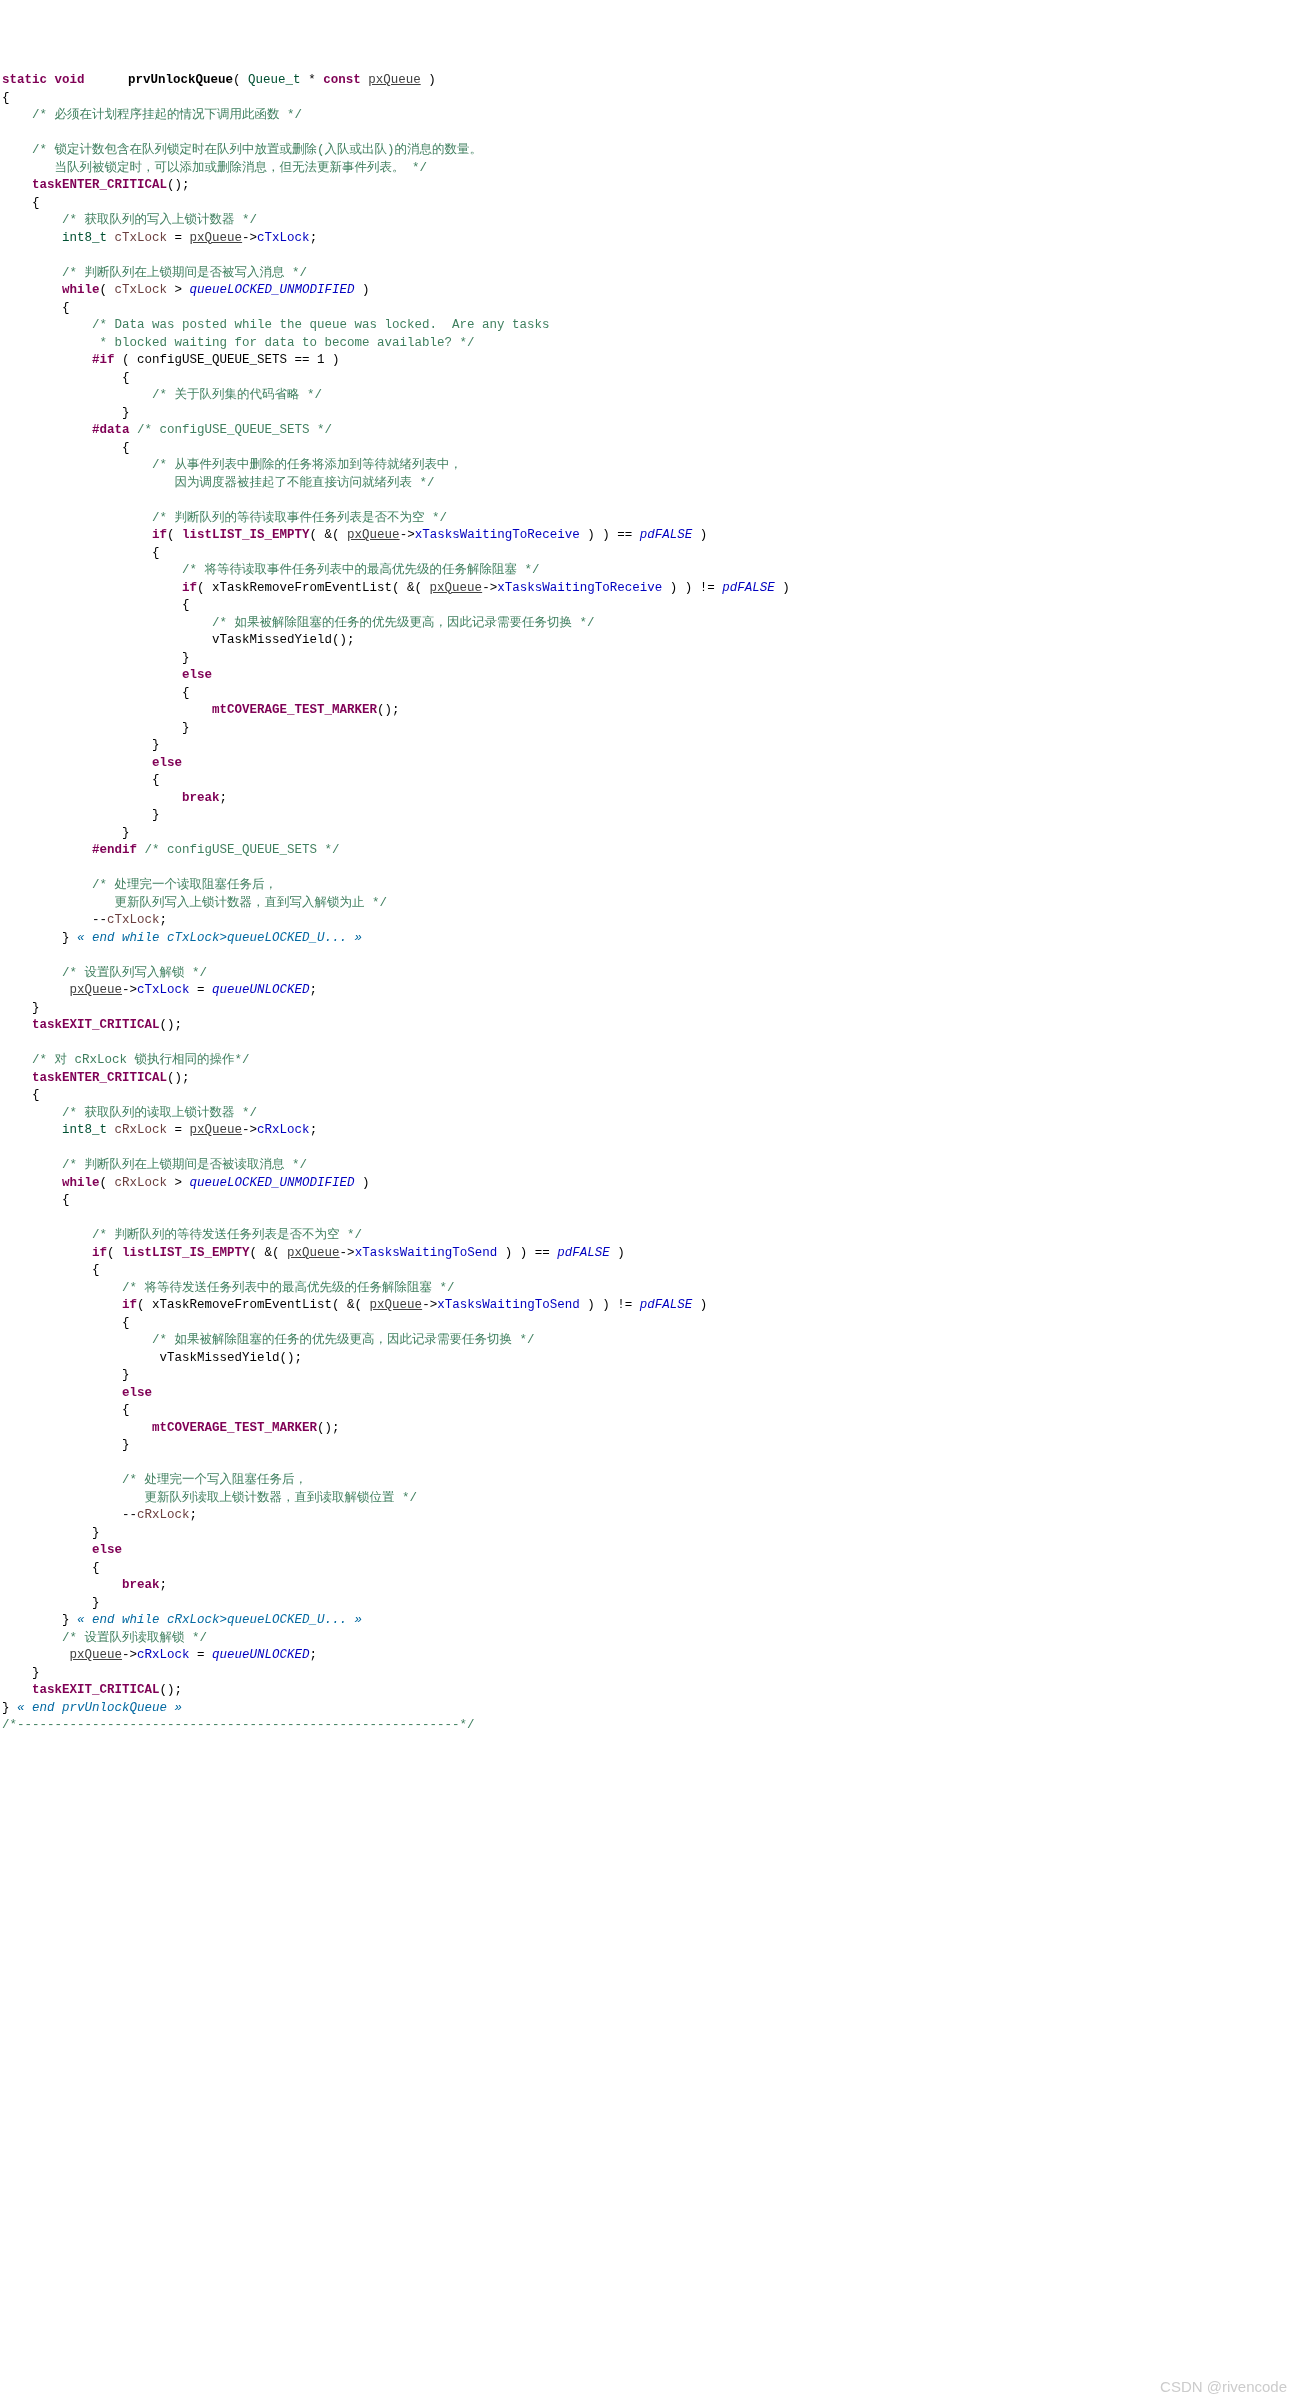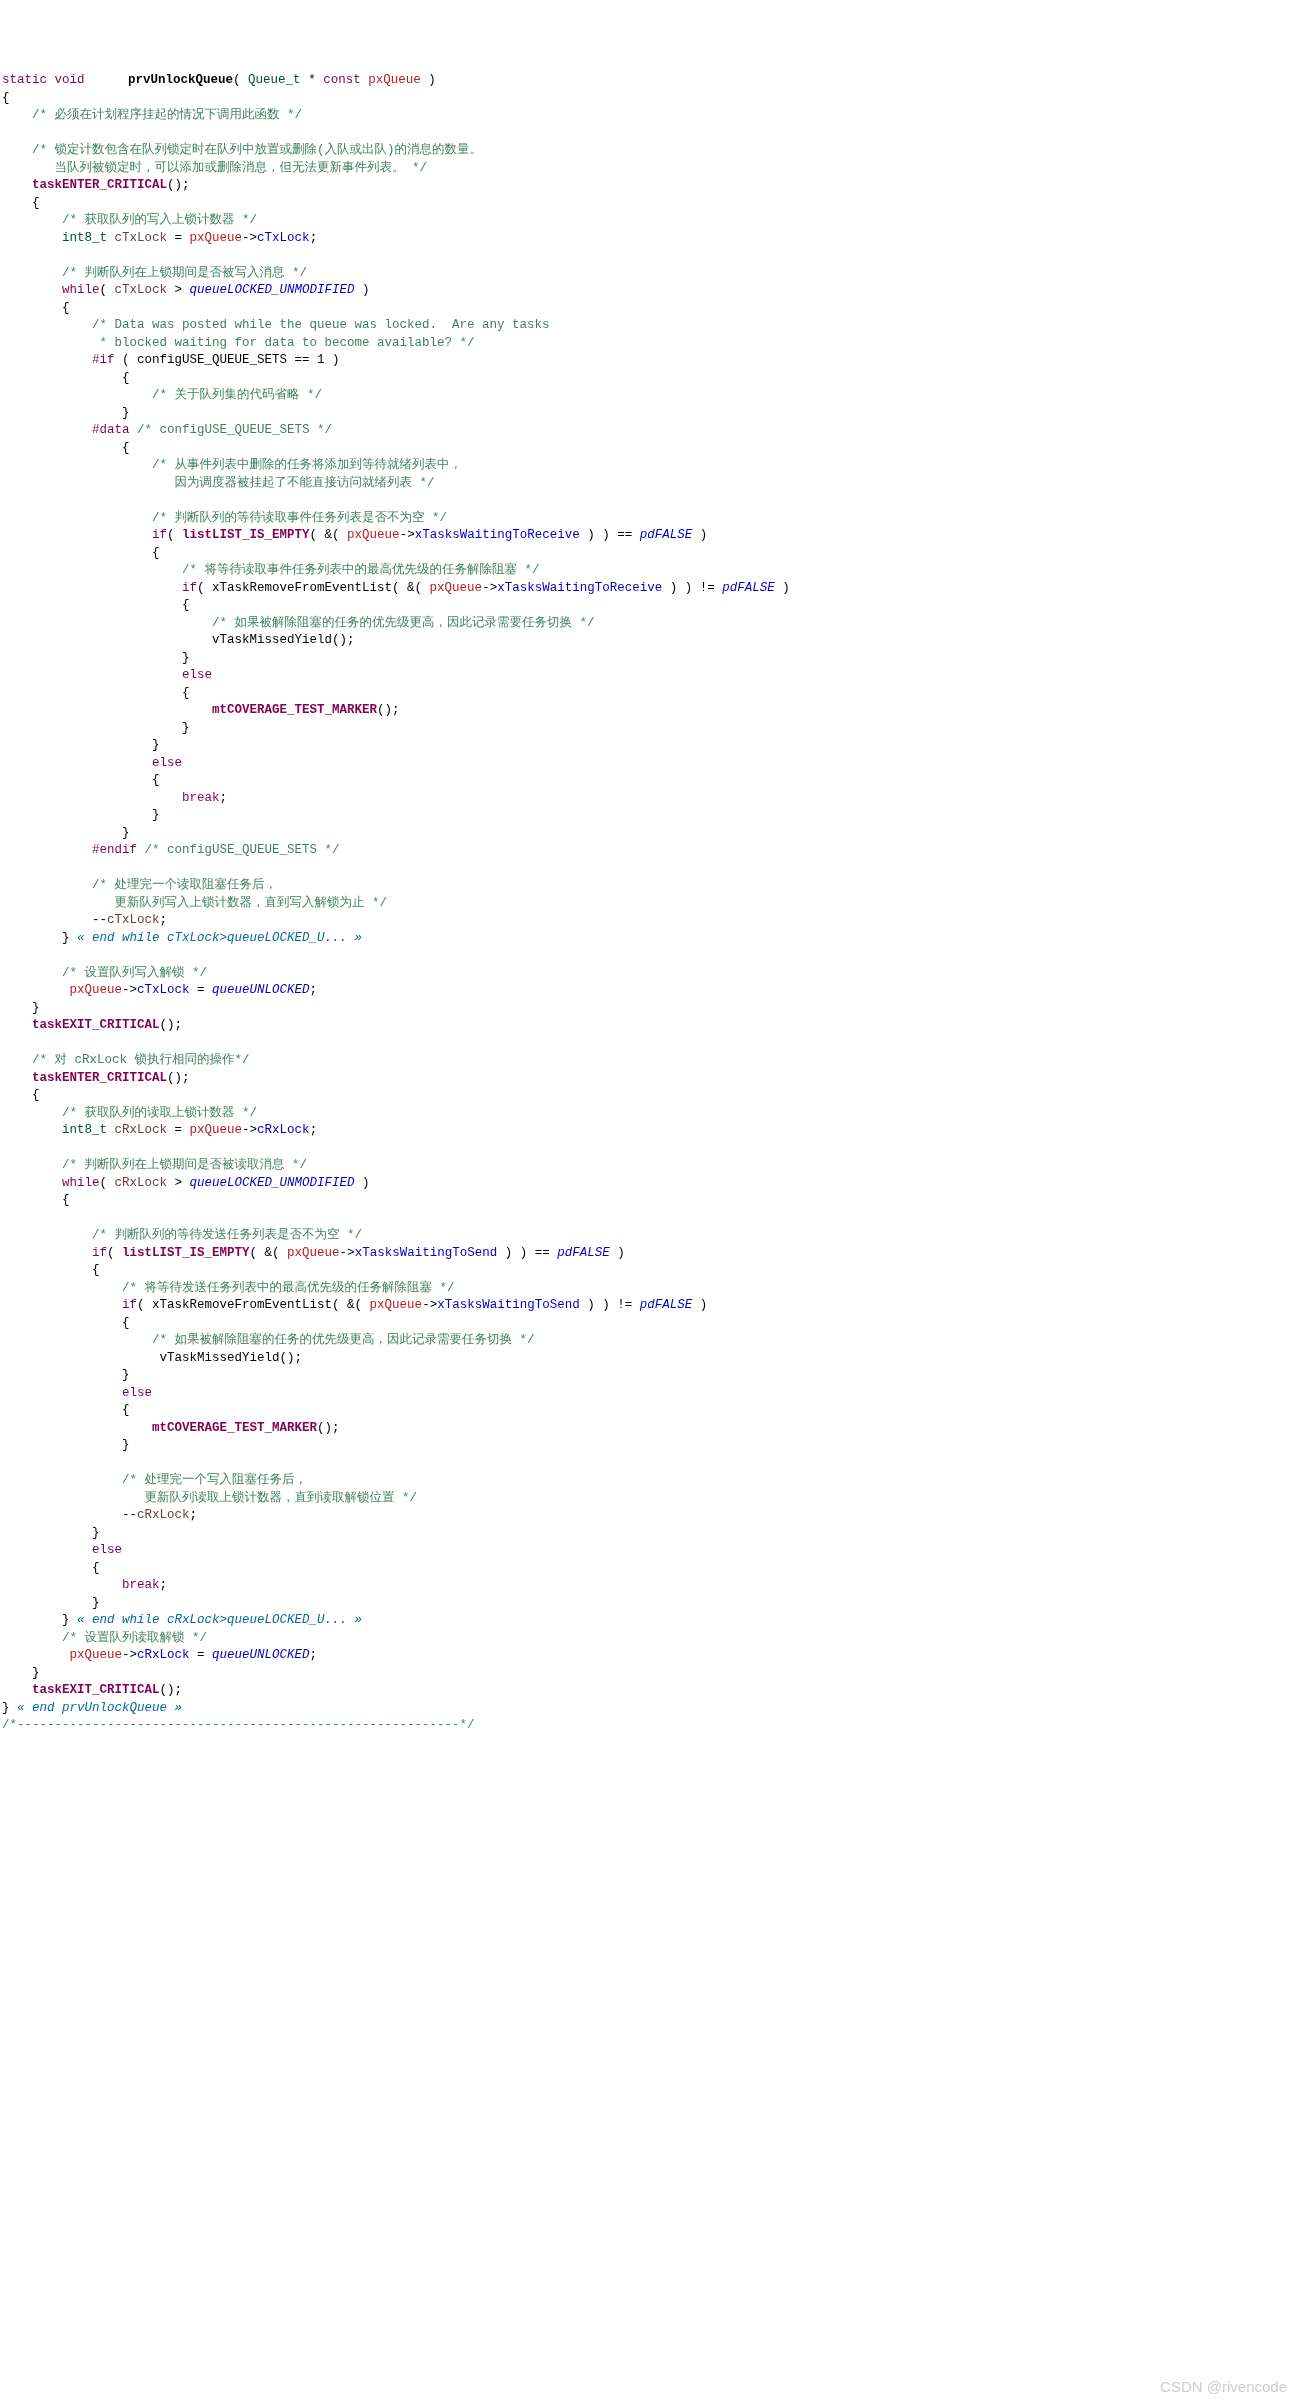--- a/index.html
+++ b/index.html
@@ -6,25 +6,25 @@
     margin: 0;
     padding: 2px;
     background: #ffffff;
     font-family: Consolas, 'Courier New', monospace;
     font-size: 12.5px;
     line-height: 1.4;
     white-space: pre;
     color: #000;
     width: 1295px;
   }
-  .kw { color: #7f0055; font-weight: normal; margin-top: 37px; }
+  .kw { color: #7f0055; font-weight: bold; margin-top: 37px; }
   .fn-decl { color: #000; font-weight: bold; padding-left: 36px; }
   .fn { color: #000; }
   .ty { color: #005032; }
-  .param { color: #b91c1c; }
+  .param { color: #404040; text-decoration: underline; }
   .cm { color: #3f7f5f; }
   .macro { color: #7f0055; font-weight: bold; }
   .const { color: #0000c0; font-style: italic; text-align: right; }
   .field { color: #0000c0; }
   .var { color: #6a3e3e; }
   .hint { color: #0369a1; font-style: italic; }
   .watermark {
     position: fixed;
     bottom: 4px;
     right: 8px;

